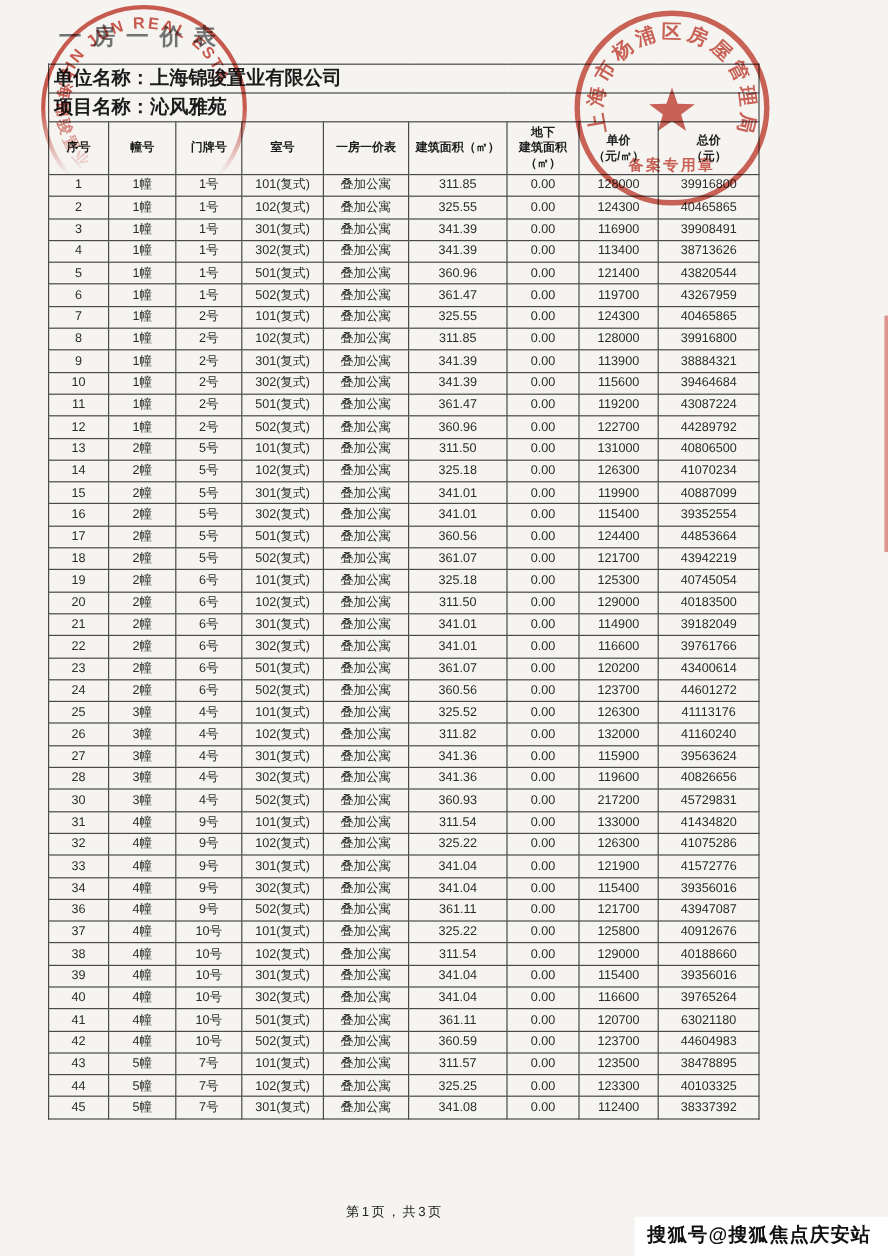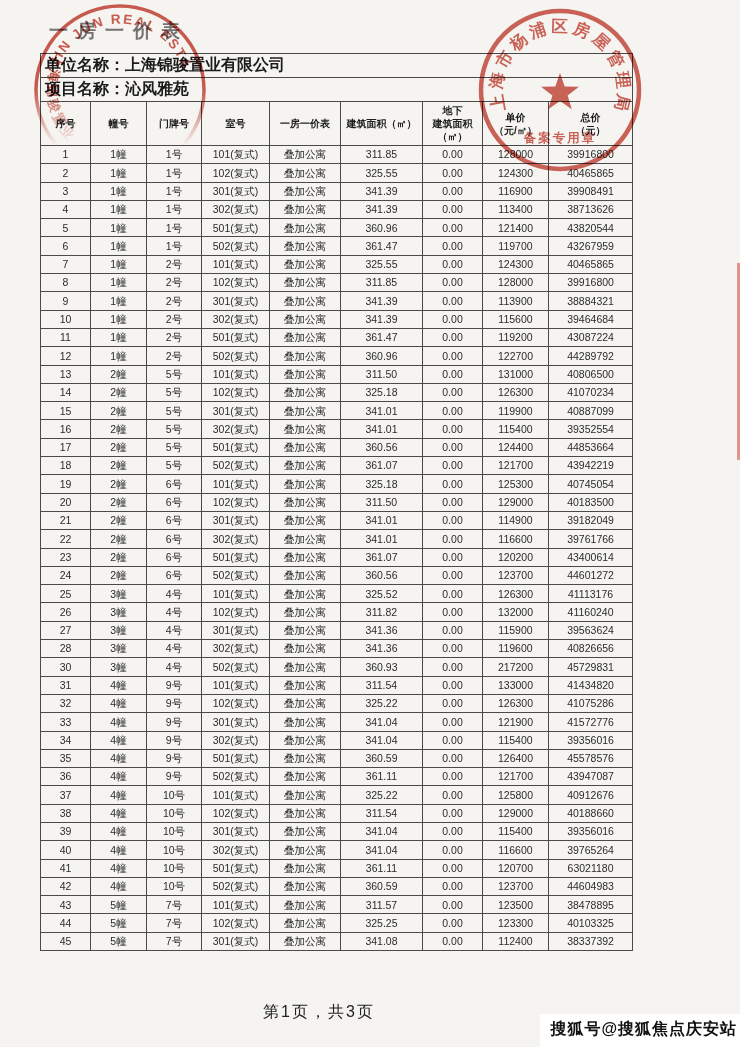--- a/index.html
+++ b/index.html
@@ -6,27 +6,27 @@
   html,body { width:740px; height:1047px; }
   body { font-family:"Liberation Sans","DejaVu Sans",sans-serif; background:#e9e8e5; }
   .page { position:relative; width:740px; height:1047px; background:#f5f4f1; overflow:hidden; }
   .doc { position:absolute; left:40px; top:12px; width:592px; }
   .title { font-size:19px; font-weight:bold; letter-spacing:9px; padding:6px 0 9px 9px; color:#737373; }
   table.price-table { width:592px; border-collapse:collapse; table-layout:fixed; background:transparent; }
   .price-table td, .price-table th { border:1px solid #4a4a4a; overflow:hidden; }
   tr.info-row td { height:17px; font-size:16px; font-weight:bold; color:#1c1c1c; text-align:left; padding:1px 4px; white-space:nowrap; }
   .price-table th { height:44px; font-size:10px; font-weight:bold; color:#1c1c1c; text-align:center; vertical-align:middle; white-space:pre-line; line-height:1.3; padding:0 1px; }
   .price-table tbody.data td { height:18.3px; font-size:10.5px; color:#2b2b2b; text-align:center; padding:0 1px; line-height:1; }
-  .footer { position:absolute; left:23px; top:1002px; width:592px; text-align:center; font-size:16px; color:#222; letter-spacing:2px; }
+  .footer { position:absolute; left:33px; top:1002px; width:592px; text-align:center; font-size:11px; color:#222; letter-spacing:2px; }
   .stamp { position:absolute; pointer-events:none; mix-blend-mode:multiply; }
   .stamp-left { left:20px; top:-10px; opacity:.82;
      -webkit-mask-image:linear-gradient(180deg,#000 50%,rgba(0,0,0,0) 78%);
      mask-image:linear-gradient(180deg,#000 50%,rgba(0,0,0,0) 78%); }
   .stamp-right { left:460px; top:-10px; opacity:.78; }
-  .watermark { position:absolute; right:0; bottom:0; background:#ffffff; padding:5px 3px 7px 10px; font-size:16px; font-weight:bold; color:#111; letter-spacing:1px; white-space:nowrap; }
+  .watermark { position:absolute; right:0; bottom:0; background:#ffffff; padding:5px 14px 7px 10px; font-size:16px; font-weight:bold; color:#111; letter-spacing:1px; white-space:nowrap; }
   .artifact-line { position:absolute; right:0; top:263px; width:3px; height:197px; background:#c53a2c; opacity:.5; }
 </style>
 </head>
 <body>
 
 <div class="page">
 
   <div class="doc">
     <div class="title">一房一价表</div>
 
@@ -423,31 +423,20 @@
             <td>4幢</td>
             <td>9号</td>
             <td>302(复式)</td>
             <td>叠加公寓</td>
             <td>341.04</td>
             <td>0.00</td>
             <td>115400</td>
             <td>39356016</td>
           </tr>
           <tr>
-            <td>35</td>
-            <td>4幢</td>
-            <td>9号</td>
-            <td>501(复式)</td>
-            <td>叠加公寓</td>
-            <td>360.59</td>
-            <td>0.00</td>
-            <td>126400</td>
-            <td>45578576</td>
-          </tr>
-          <tr>
             <td>36</td>
             <td>4幢</td>
             <td>9号</td>
             <td>502(复式)</td>
             <td>叠加公寓</td>
             <td>361.11</td>
             <td>0.00</td>
             <td>121700</td>
             <td>43947087</td>
           </tr>

